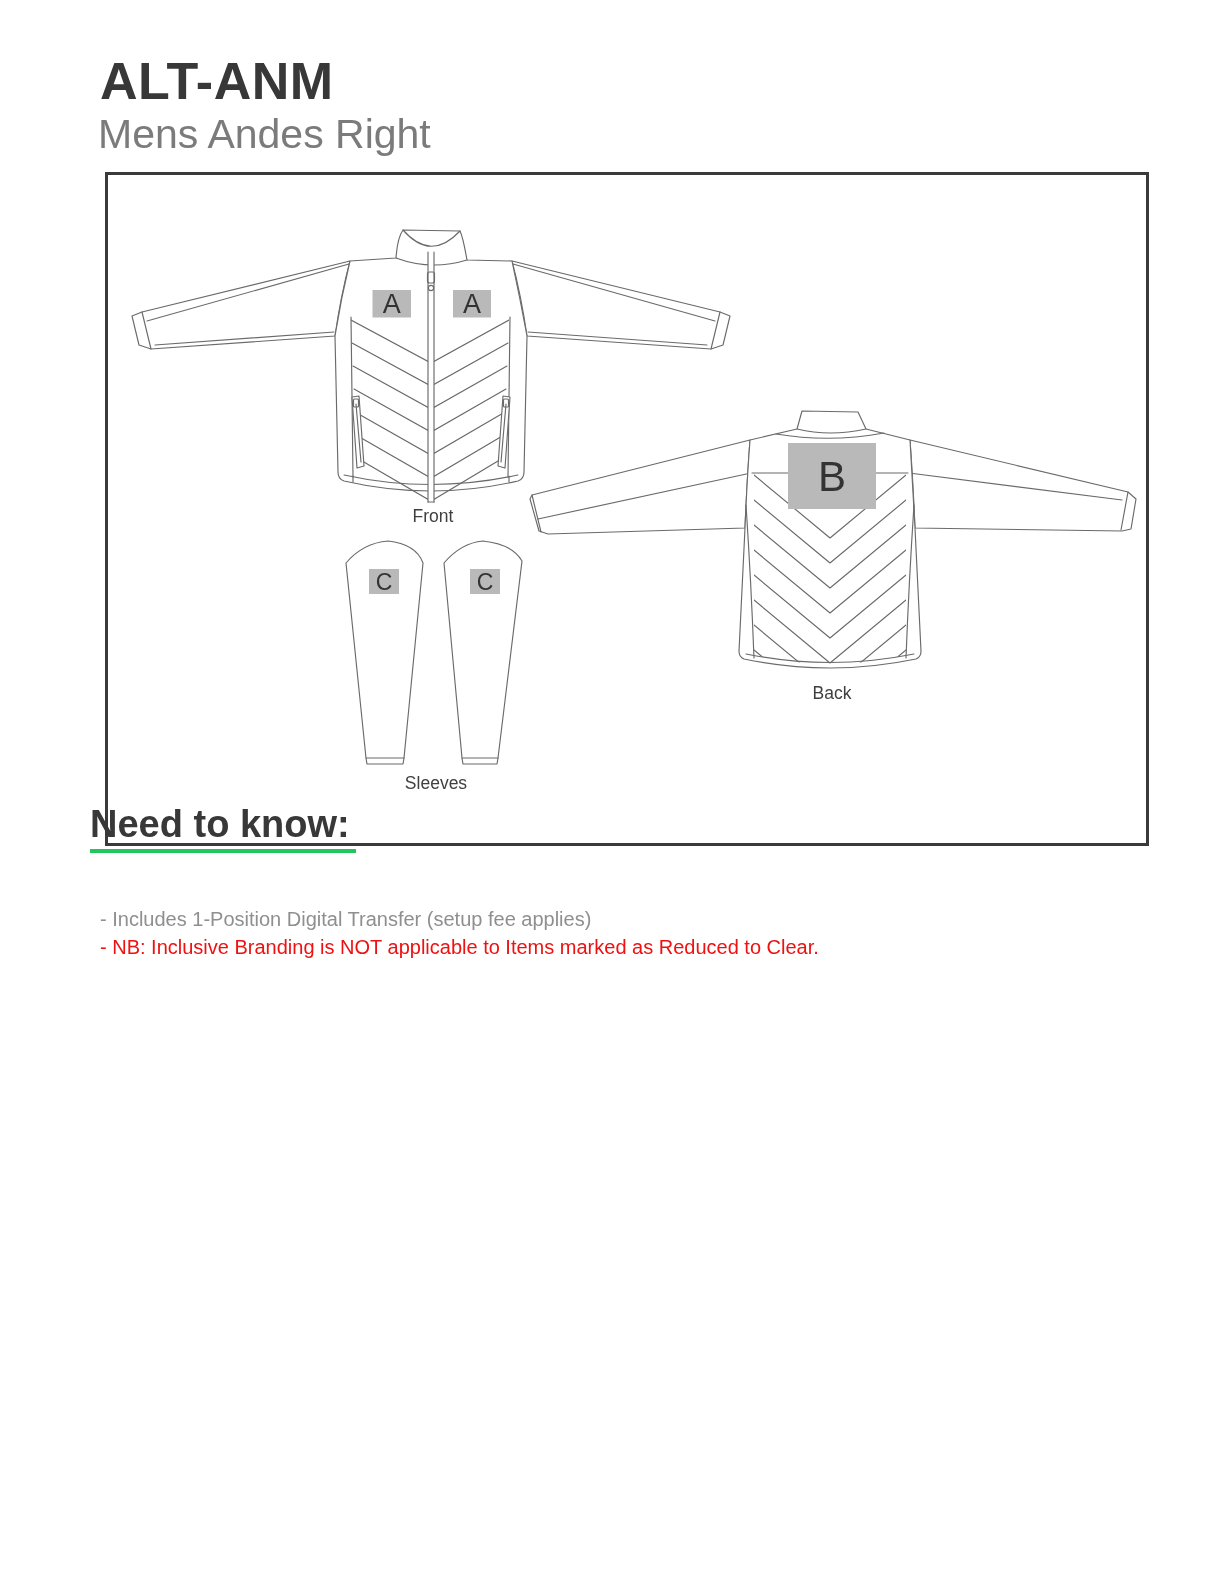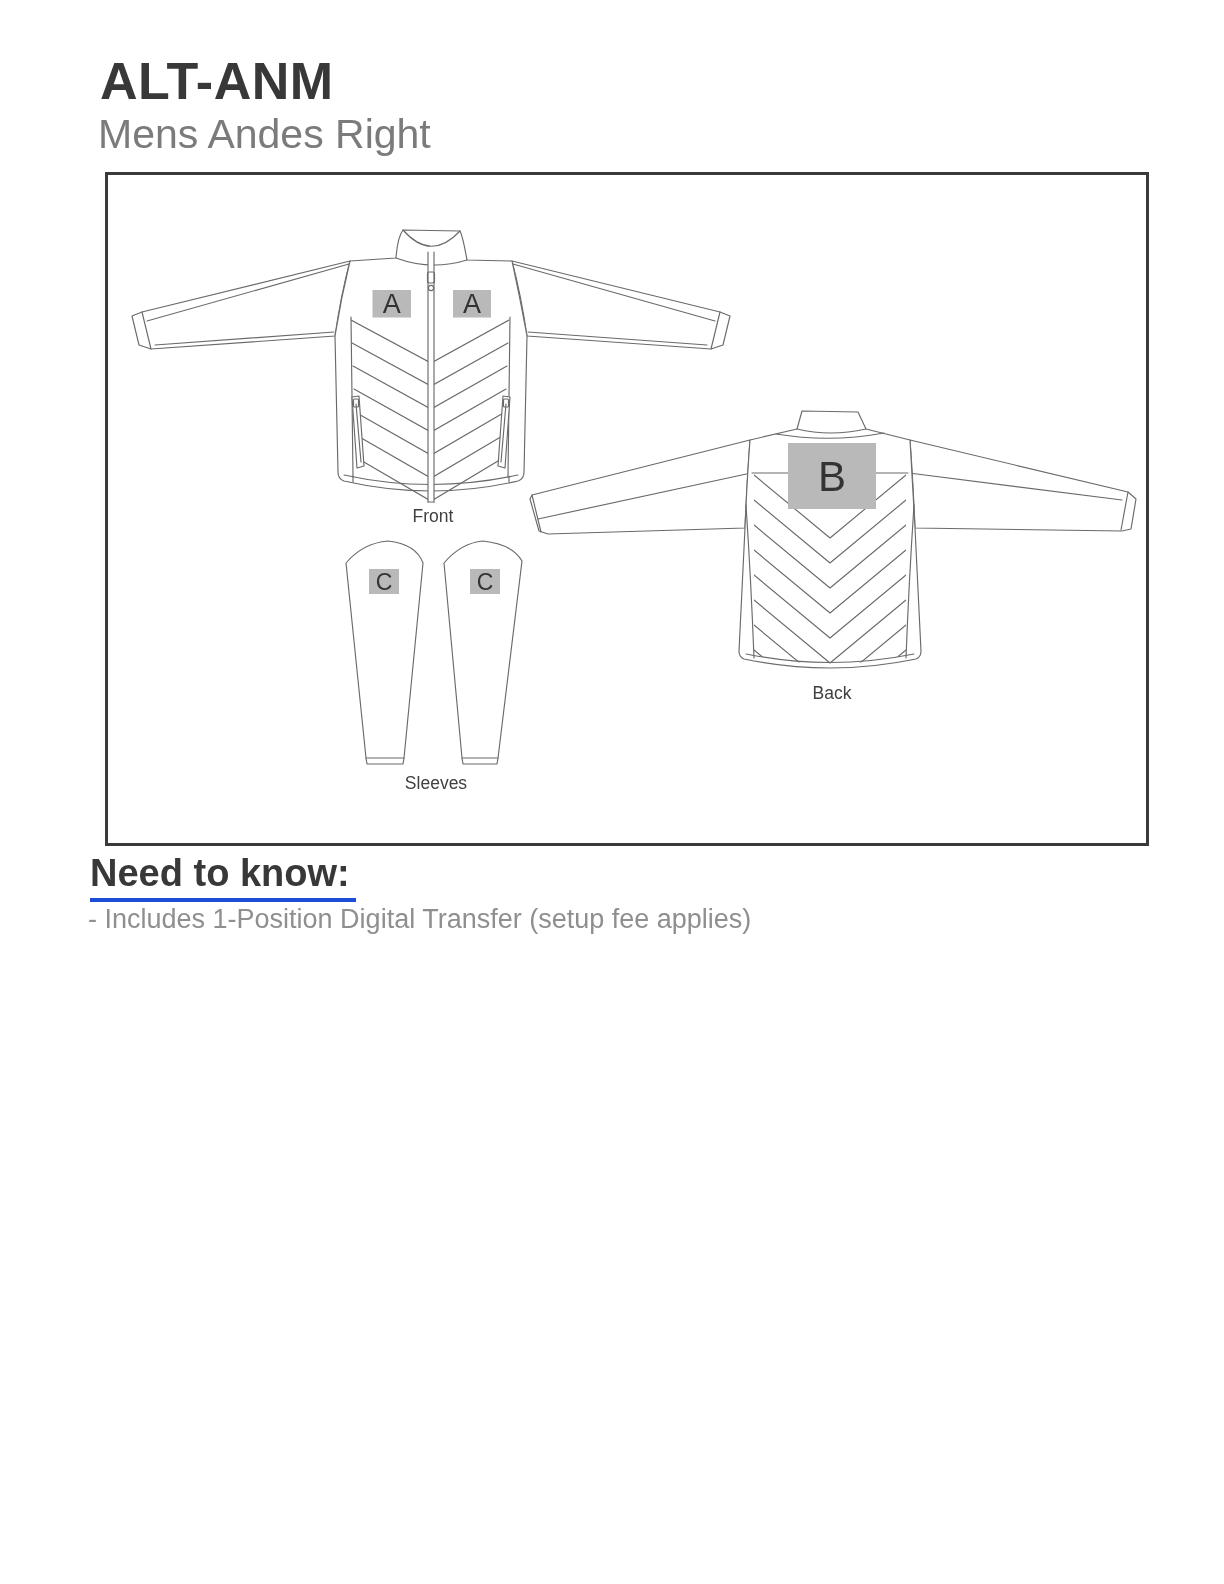--- a/index.html
+++ b/index.html
@@ -4,22 +4,22 @@
 <style>
   html,body{margin:0;padding:0;background:#ffffff;}
   body{width:1224px;height:1584px;position:relative;font-family:"Liberation Sans","DejaVu Sans",sans-serif;overflow:hidden;}
 
   .title{position:absolute;left:100px;top:55px;font-size:52px;font-weight:bold;color:#383838;letter-spacing:0.5px;line-height:1;}
   .subtitle{position:absolute;left:98px;top:114px;font-size:41px;font-weight:400;color:#7b7b7b;line-height:1;}
 
   .diagram-box{position:absolute;left:105px;top:172px;width:1044px;height:674px;border:3px solid #3a3a3a;box-sizing:border-box;background:#ffffff;}
   .diagram-box svg{position:absolute;left:0;top:0;width:100%;height:100%;}
 
-  .ntk-heading{position:absolute;left:90px;top:853px;font-size:38px;font-weight:bold;color:#383838;line-height:1.1;border-bottom:4px solid #1d4ed8;padding:0 6px 3px 0;display:inline-block;}
-  .notes{position:absolute;left:88px;top:905px;font-size:27px;line-height:28px;}
+  .ntk-heading{position:absolute;left:90px;top:804px;font-size:38px;font-weight:bold;color:#383838;line-height:1.1;border-bottom:4px solid #22c55e;padding:0 6px 3px 0;display:inline-block;}
+  .notes{position:absolute;left:100px;top:905px;font-size:20px;line-height:28px;}
   .note{white-space:pre;}
   .em-gray{color:#8f8f8f;}
   .em-red{color:#ee1111;}
 
   
   .art{stroke:#6a6a6a;stroke-width:1.15;fill:none;stroke-linejoin:round;stroke-linecap:round;}
   .art-fill{stroke:#6a6a6a;stroke-width:1.15;fill:#ffffff;stroke-linejoin:round;}
   .marker-rect{fill:#b9b9b9;stroke:none;}
   .marker-letter{fill:#333333;font-family:"Liberation Sans","DejaVu Sans",sans-serif;text-anchor:middle;}
   .view-label{fill:#3f3f3f;font-family:"Liberation Sans","DejaVu Sans",sans-serif;font-size:17.5px;text-anchor:middle;}
@@ -176,13 +176,14 @@
       </g>
       <text class="view-label" x="436" y="789">Sleeves</text>
     </g>
   </svg>
 </div>
 
 <div class="ntk-heading">Need to know:</div>
 
 <div class="notes">
   <div class="note em-gray">- Includes 1-Position Digital Transfer (setup fee applies)</div>
+  <div class="note em-red">- NB: Inclusive Branding is NOT applicable to Items marked as Reduced to Clear.</div>
 </div>
 
 </body></html>

